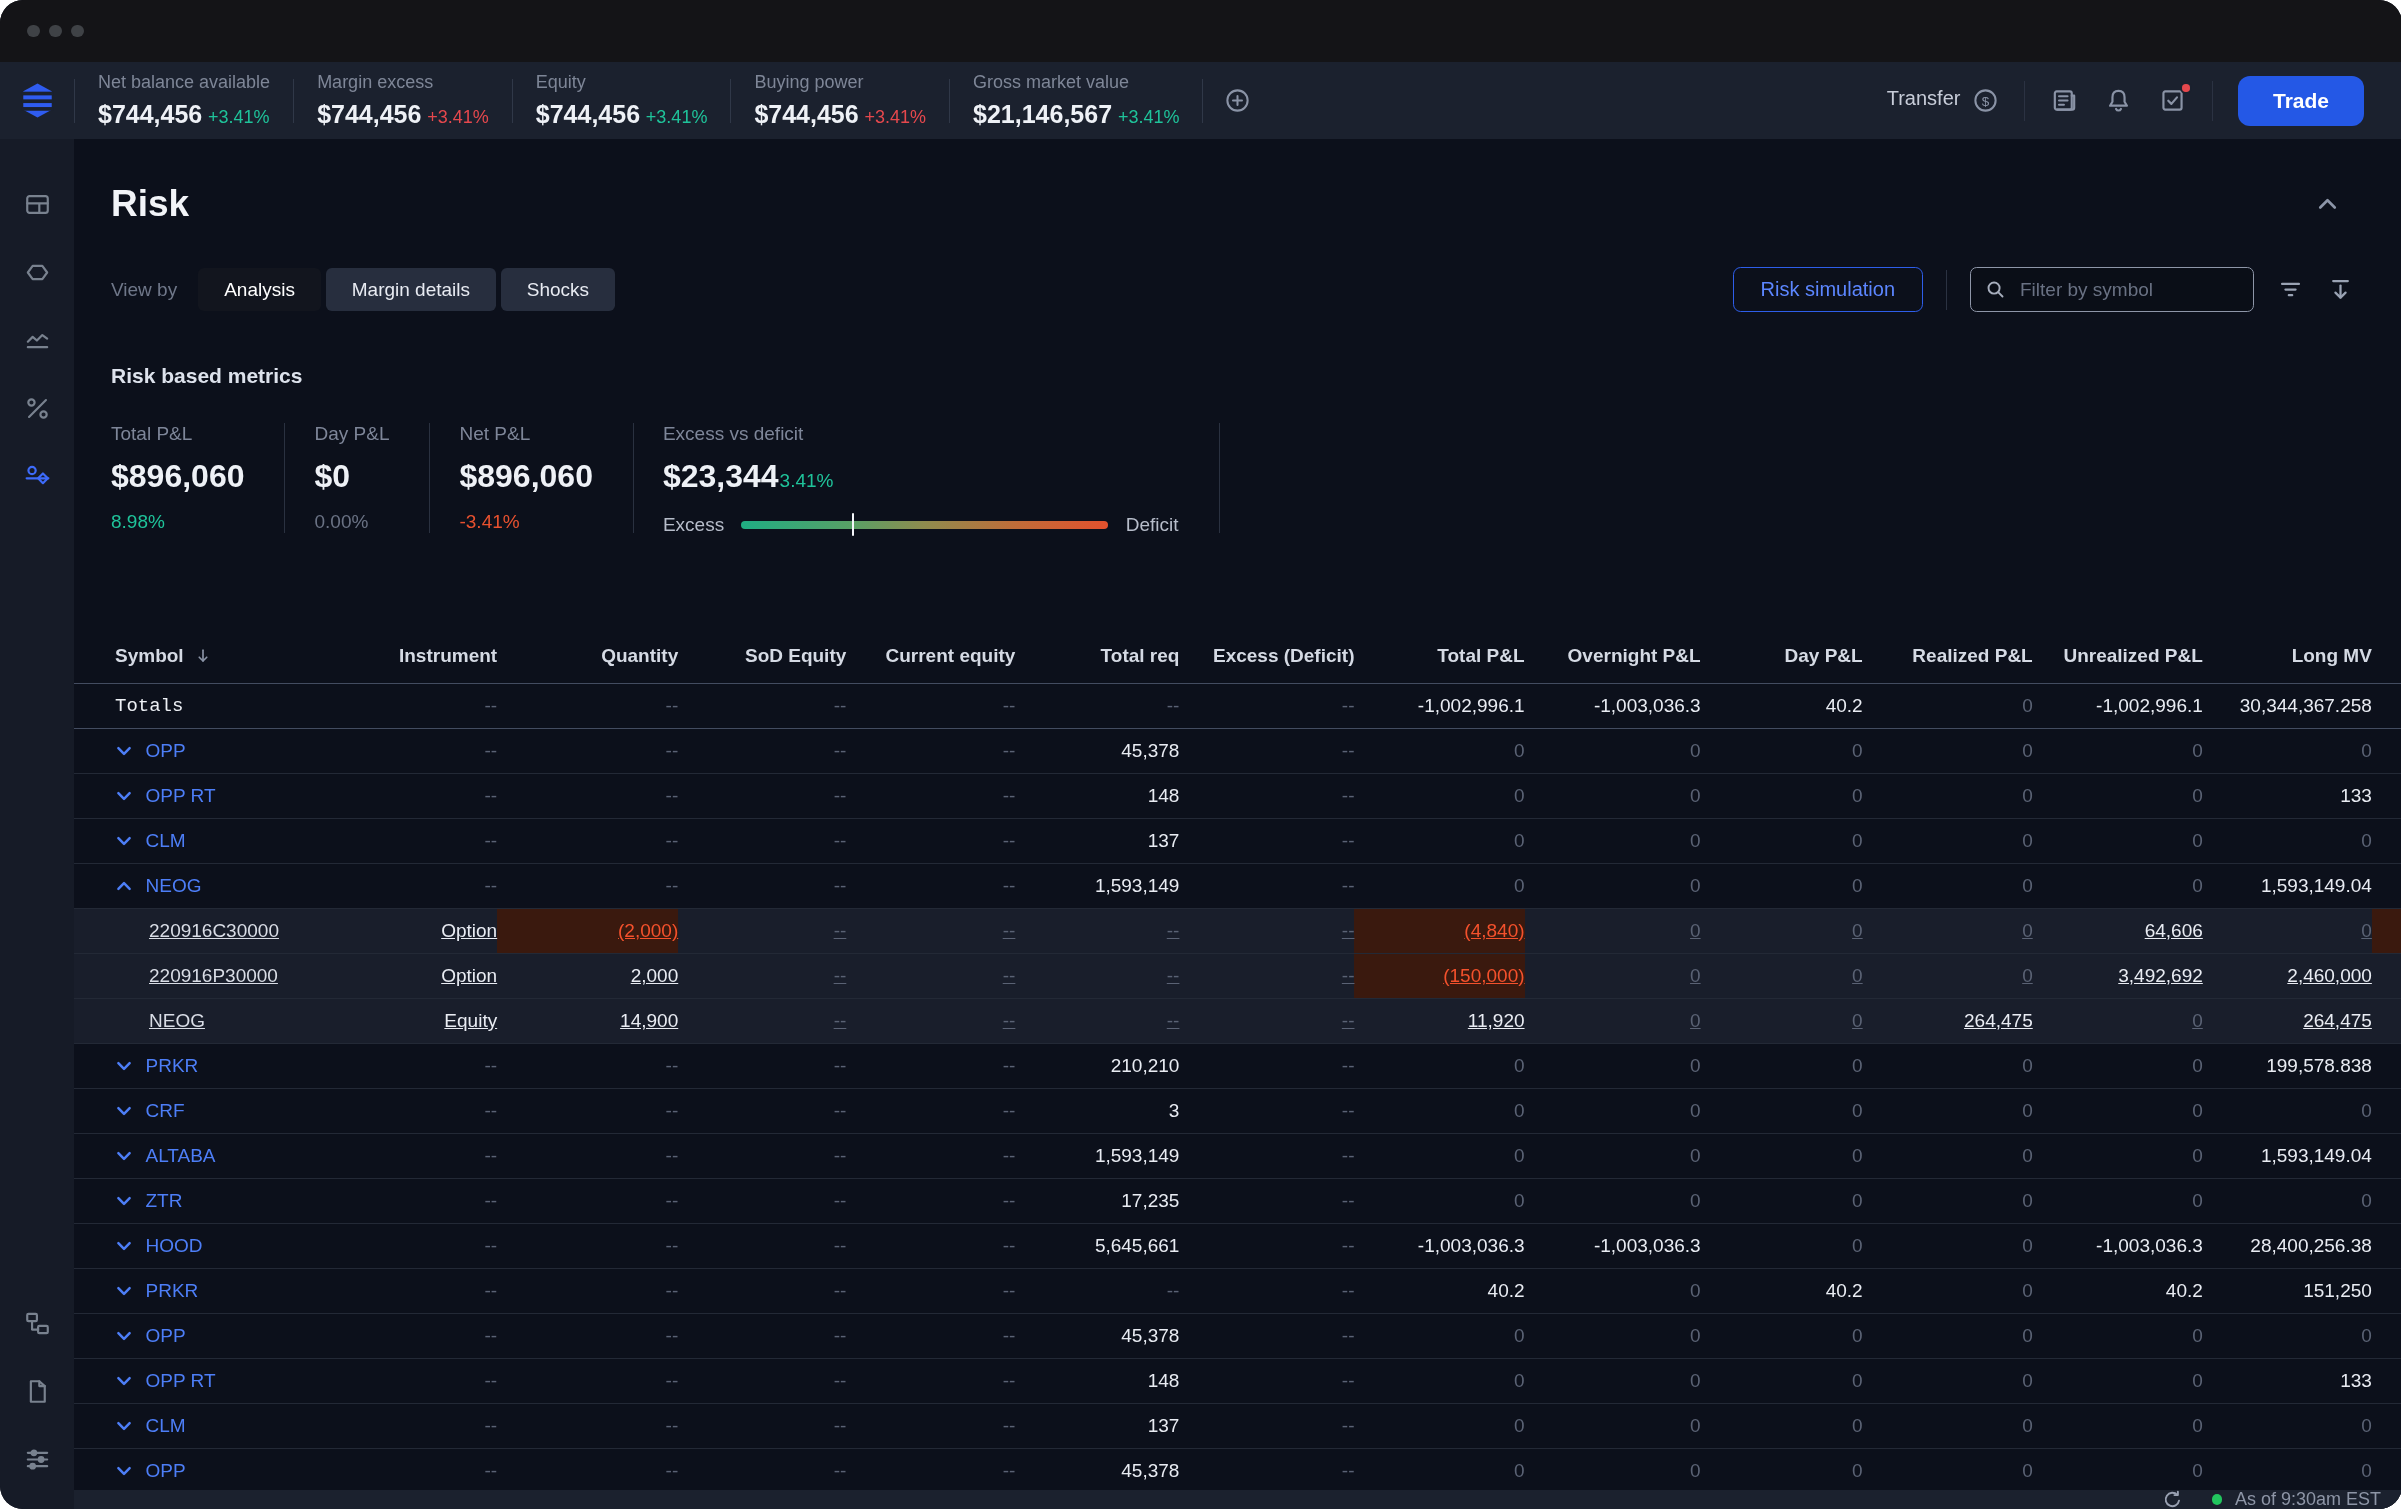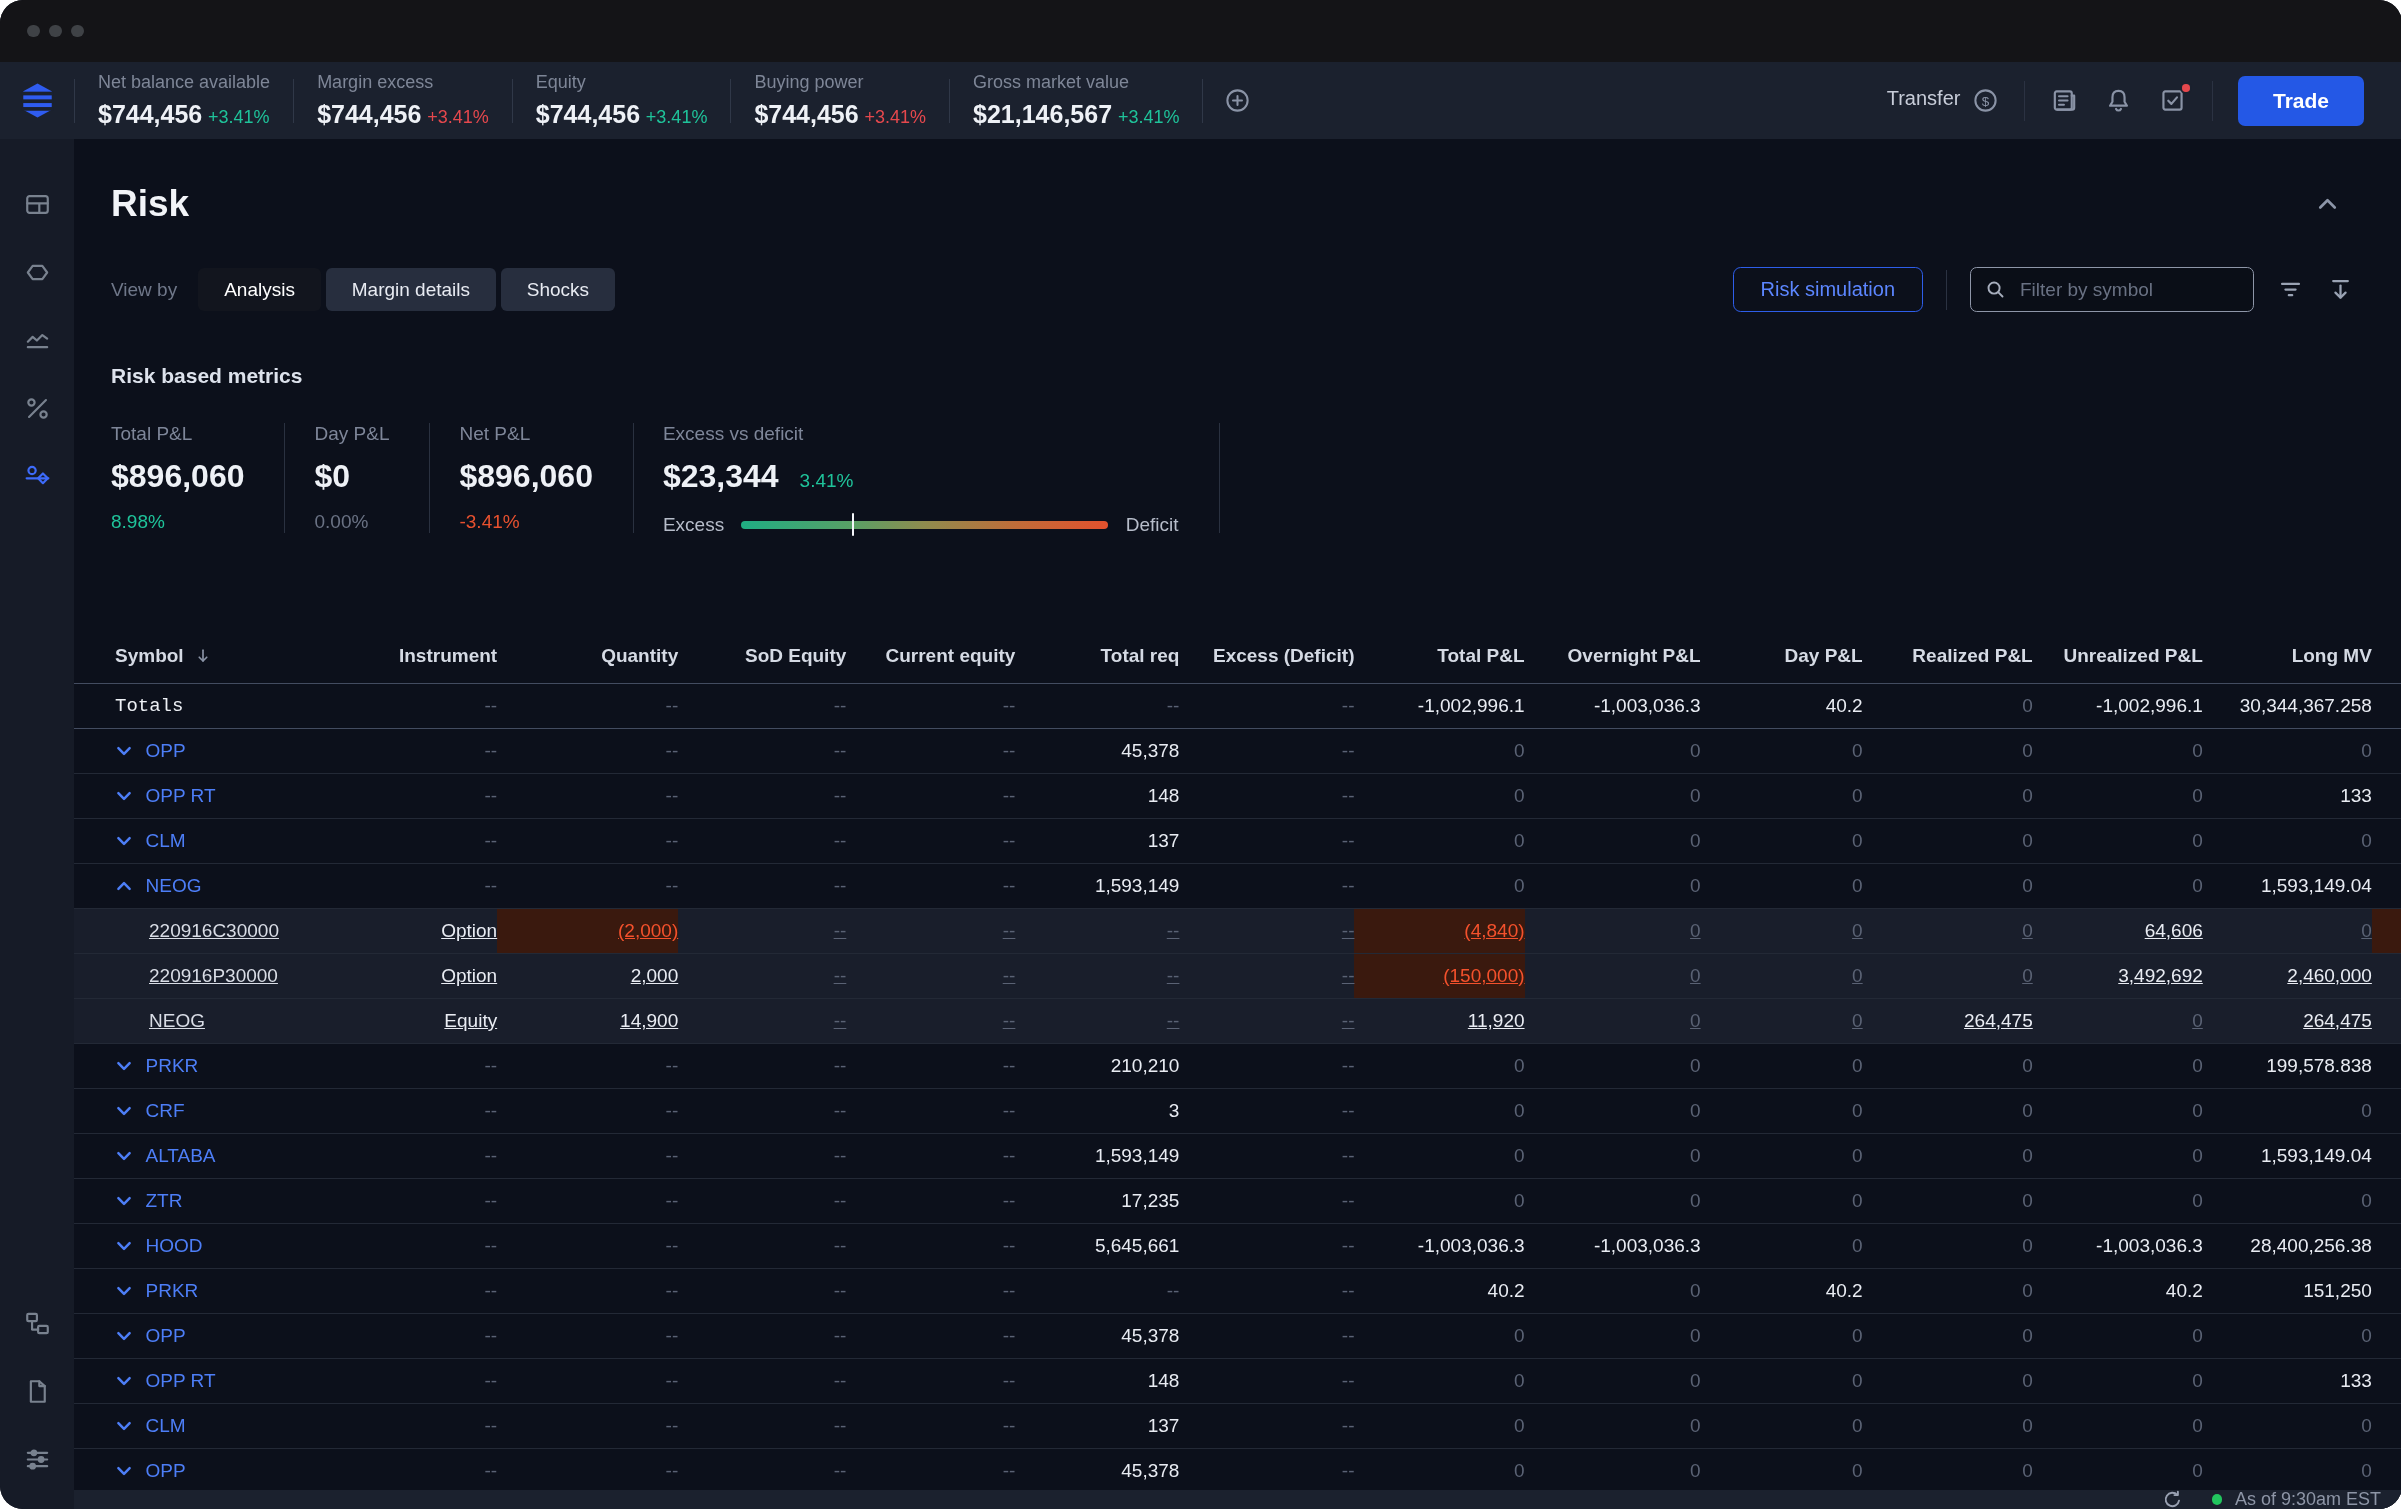--- a/index.html
+++ b/index.html
@@ -26,21 +26,21 @@
   .chg.red   { color:#e5484d; }
   .plus-icon { color:#8a93a6; margin-left:21px; display:flex; }
 
   .topbar-right { margin-left:auto; display:flex; align-items:center; gap:25px; padding-right:38px; }
   .transfer { display:flex; align-items:flex-start; gap:11.5px; color:#c7ccd8; font-size:20px; cursor:pointer; }
   .transfer svg { color:#8a93a6; }
   .icon-btn { color:#8a93a6; display:flex; position:relative; cursor:pointer; background:none; border:none; padding:0; }
   .ndot { position:absolute; top:-3.8px; right:-4.8px; width:11.5px; height:11.5px; border-radius:50%;
           background:#e5484d; border:2.9px solid #1b212e; }
   .trade-btn { background:#2458e6; color:#fff; font-size:21px; font-weight:700; padding:0 35px;
-               height:50px; border-radius:7px; border:none; cursor:pointer;
+               height:50px; border-radius:12px; border:none; cursor:pointer;
                font-family:"Liberation Sans", sans-serif; }
 
   
   .frame-body { display:flex; height:1370px; }
   .sidebar { width:74px; background:#161b27; display:flex; flex-direction:column;
              align-items:center; padding:31px 0 15.4px 0; flex:0 0 auto; }
   .side-icon { width:74px; height:68px; display:flex; align-items:center; justify-content:center;
                color:#79828f; cursor:pointer; }
   .side-icon.active { color:#3d6bfa; }
   .side-spacer { flex:1; }
@@ -75,21 +75,21 @@
   .cards { display:flex; margin-top:31px; align-items:stretch; }
   .card { padding:3.8px 40px 0 29px; }
   .card:first-child, #simple-cards .card:first-child { padding-left:0; }
   .card-label { font-size:19px; color:#7e8699; white-space:nowrap; }
   .card-value { font-size:32px; font-weight:700; color:#eef1f6; margin-top:13.4px; white-space:nowrap; }
   .card-sub { font-size:19px; margin-top:15.4px; }
   .card-sub.green { color:#1fc39a; }
   .card-sub.gray  { color:#6a7284; }
   .card-sub.red   { color:#e8512f; }
   .card-div { width:1px; background:#2a3140; align-self:center; height:110px; flex:0 0 auto; }
-  .excess-value-row { display:flex; align-items:baseline; gap:21px; }
+  .excess-value-row { display:flex; align-items:baseline; gap:1px; }
   .excess-pct { font-size:19px; color:#1fc39a; }
   .excess-bar-row { display:flex; align-items:center; gap:17.3px; margin-top:17.3px; }
   .excess-lbl { font-size:19px; color:#b7bdca; }
   .grad-wrap { position:relative; width:367px; height:25px; display:flex; align-items:center; }
   .grad-bar { width:100%; height:8.6px; border-radius:4.8px;
               background:linear-gradient(90deg,#1fae83 0%,#4aa briefly 0%) ; }
   .grad-bar { background:linear-gradient(90deg,#1fae83 0%,#58a066 30%,#8f8c4e 50%,#c06c39 75%,#e4512d 100%); }
   .grad-marker { position:absolute; top:1px; width:2.9px; height:23px; background:#f4f6fa; border-radius:1px; }
 
   

